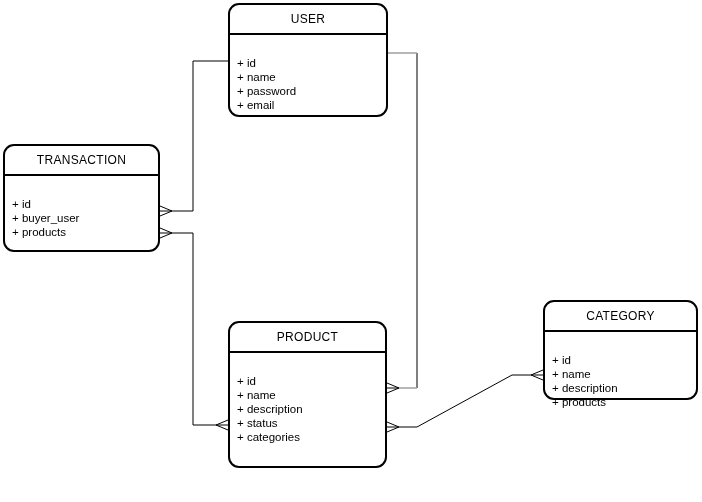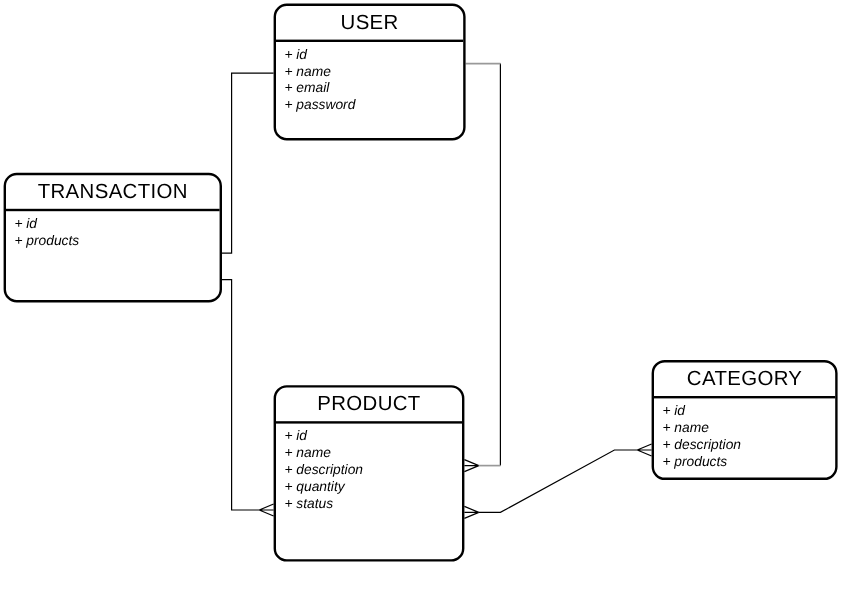--- a/index.html
+++ b/index.html
@@ -8,23 +8,23 @@
     font-family:"Liberation Sans",sans-serif;overflow:hidden;
   }
   .wires{position:absolute;left:0;top:0;}
   .entity{
     position:absolute;background:#ffffff;border:2px solid #000000;
     border-radius:11px;box-sizing:border-box;
   }
   .entity-header{
     height:28px;border-bottom:2px solid #000000;
     display:flex;align-items:center;justify-content:center;
-    font-size:17px;color:#000000;letter-spacing:0.3px;
+    font-size:12px;color:#000000;letter-spacing:0.3px;
   }
-  .entity-fields{padding:4px 6px 0 7px;font-size:11.5px;color:#000000;font-style:italic;}
+  .entity-fields{padding:21px 6px 0 7px;font-size:11.5px;color:#000000;}
   .field{height:14px;line-height:14px;white-space:nowrap;}
 </style>
 </head>
 <body>
 
 <div class="canvas">
 
   <svg class="wires" width="702" height="502" viewBox="0 0 702 502">
     <g fill="none" stroke-width="1" stroke="#000000">
 
@@ -46,41 +46,42 @@
       <polyline points="388,53 417,53"></polyline>
       <polyline points="417,388 399,388"></polyline>
     </g>
   </svg>
 
   <div class="entity" style="left:228px;top:3px;width:160px;height:114px;">
     <div class="entity-header">USER</div>
     <div class="entity-fields">
       <div class="field">+ id</div>
       <div class="field">+ name</div>
+      <div class="field">+ password</div>
       <div class="field">+ email</div>
-      <div class="field">+ password</div>
     </div>
   </div>
 
-  <div class="entity" style="left:3px;top:144px;width:182px;height:108px;">
+  <div class="entity" style="left:3px;top:144px;width:157px;height:108px;">
     <div class="entity-header">TRANSACTION</div>
     <div class="entity-fields">
       <div class="field">+ id</div>
+      <div class="field">+ buyer_user</div>
       <div class="field">+ products</div>
     </div>
   </div>
 
   <div class="entity" style="left:228px;top:321px;width:159px;height:147px;">
     <div class="entity-header">PRODUCT</div>
     <div class="entity-fields">
       <div class="field">+ id</div>
       <div class="field">+ name</div>
       <div class="field">+ description</div>
-      <div class="field">+ quantity</div>
       <div class="field">+ status</div>
+      <div class="field">+ categories</div>
     </div>
   </div>
 
   <div class="entity" style="left:543px;top:300px;width:155px;height:100px;">
     <div class="entity-header">CATEGORY</div>
     <div class="entity-fields">
       <div class="field">+ id</div>
       <div class="field">+ name</div>
       <div class="field">+ description</div>
       <div class="field">+ products</div>

